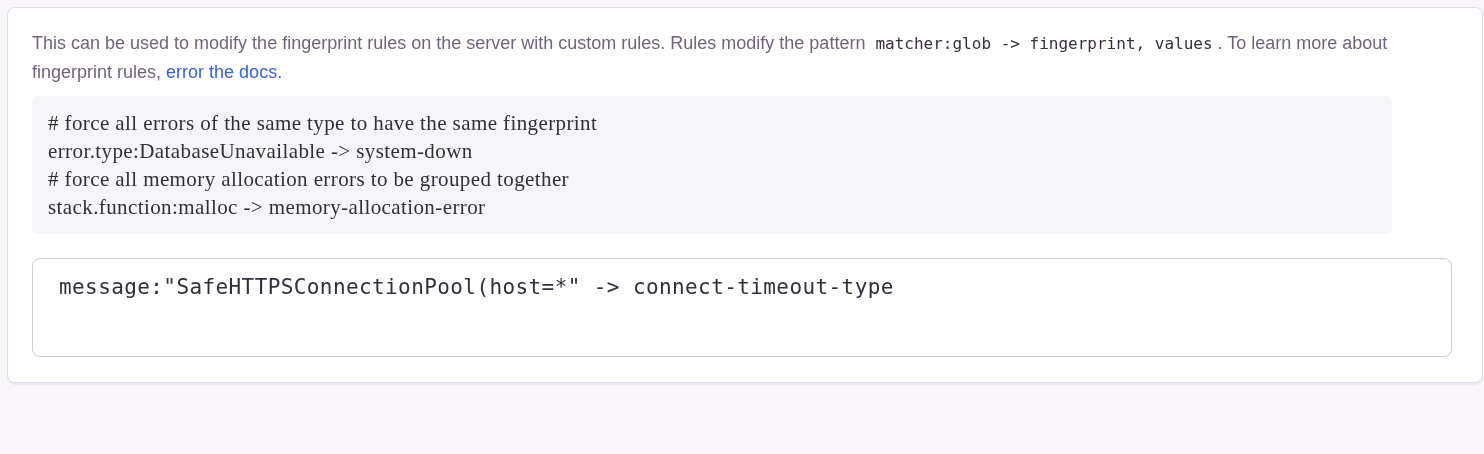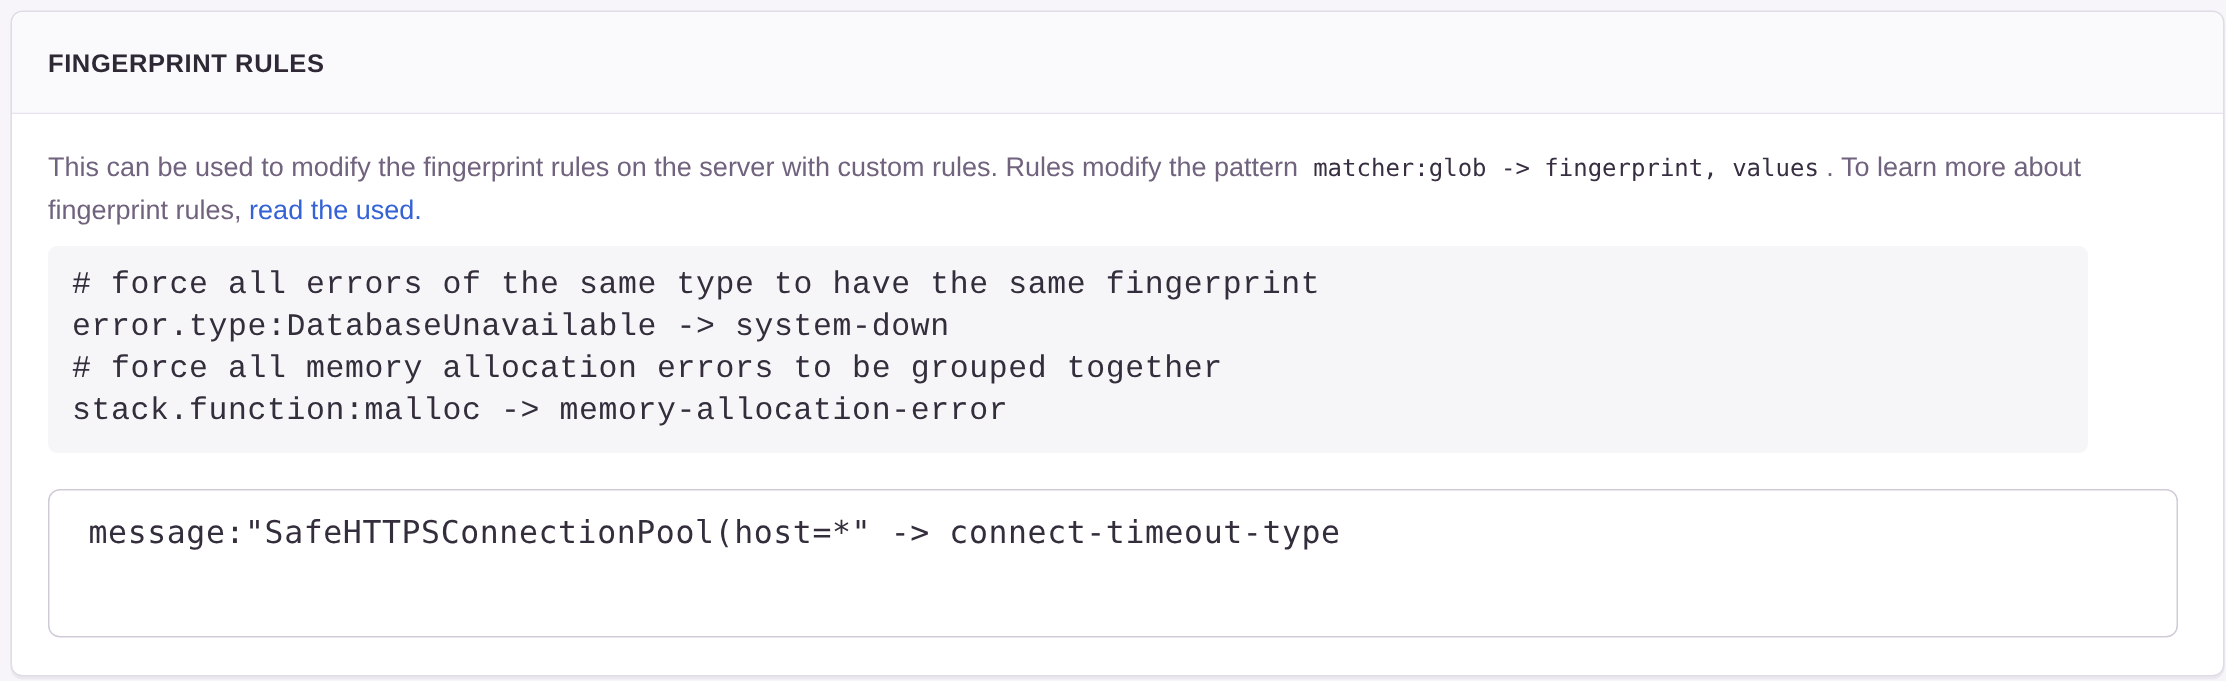--- a/index.html
+++ b/index.html
@@ -53,21 +53,21 @@
     color: #3562d4;
     text-decoration: none;
     cursor: pointer;
   }
   .after-link { color: #3562d4; }
   .example-code {
     margin: 0 66px 24px 0;
     background: #f6f6f8;
     border-radius: 6px;
     padding: 13px 16px;
-    font-family: Liberation Mono, monospace;
+    font-family: Liberation Serif, serif;
     font-size: 21px;
     letter-spacing: 0.4px;
     line-height: 28px;
     color: #342e3c;
     white-space: pre;
     overflow: hidden;
   }
   .rules-textarea {
     display: block;
     width: calc(100% - 6px);
@@ -84,28 +84,25 @@
     resize: none;
     outline: none;
     white-space: pre;
     overflow: hidden;
   }
 </style>
 </head>
 <body>
 
 <div class="panel">
-  <div class="panel-header">
-    <span class="panel-title">FINGERPRINT RULES</span>
-  </div>
   <div class="panel-body">
     <p class="description">
       <span>This can be used to modify the fingerprint rules on the server with custom rules. Rules modify the pattern</span>
       <code class="inline-code">matcher:glob -&gt; fingerprint, values</code><span>. To learn more about fingerprint rules,</span>
-      <a class="docs-link">read the used</a><span class="after-link">.</span>
+      <a class="docs-link">error the docs</a><span class="after-link">.</span>
     </p>
     <pre class="example-code"># force all errors of the same type to have the same fingerprint
 error.type:DatabaseUnavailable -&gt; system-down
 # force all memory allocation errors to be grouped together
 stack.function:malloc -&gt; memory-allocation-error</pre>
     <textarea class="rules-textarea" spellcheck="false" style="">message:"SafeHTTPSConnectionPool(host=*" -&gt; connect-timeout-type</textarea>
   </div>
 </div>
 
 </body></html>

